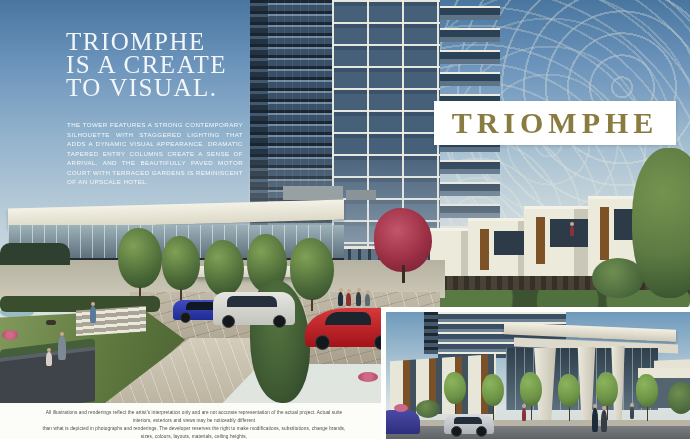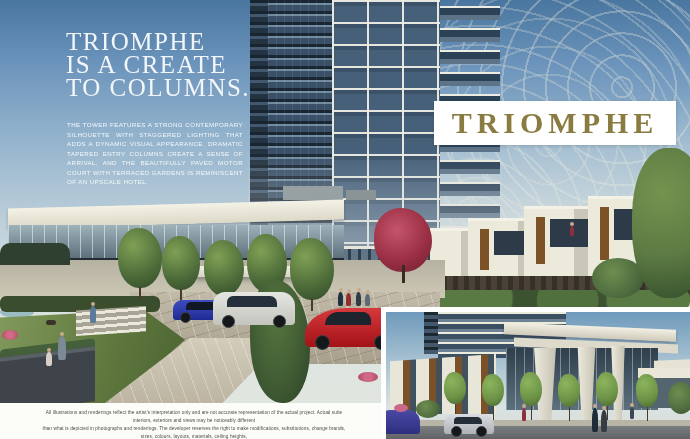--- a/index.html
+++ b/index.html
@@ -292,21 +292,21 @@
   <div class="abs person pD"></div>
   <div class="abs person pE"></div>
   <div class="abs dog"></div>
   <div class="abs person pF"></div>
   <div class="abs person pG"></div>
   <div class="abs person pH"></div>
 
   <div class="abs headline">
     <div>TRIOMPHE</div>
     <div>IS A CREATE</div>
-    <div>TO COLUMNS.</div>
+    <div>TO VISUAL.</div>
   </div>
   <p class="abs bodycopy">THE TOWER FEATURES A STRONG CONTEMPORARY SILHOUETTE WITH STAGGERED LIGHTING THAT ADDS A DYNAMIC VISUAL APPEARANCE. DRAMATIC TAPERED ENTRY COLUMNS CREATE A SENSE OF ARRIVAL, AND THE BEAUTIFULLY PAVED MOTOR COURT WITH TERRACED GARDENS IS REMINISCENT OF AN UPSCALE HOTEL.</p>
 
   <div class="abs band">
     <span>TRIOMPHE</span>
   </div>
 
   <div class="abs bottom">
     <div class="disclaimer">
       <div>All illustrations and renderings reflect the artist's interpretation only and are not accurate representation of the actual project. Actual suite interiors, exteriors and views may be noticeably different</div>

